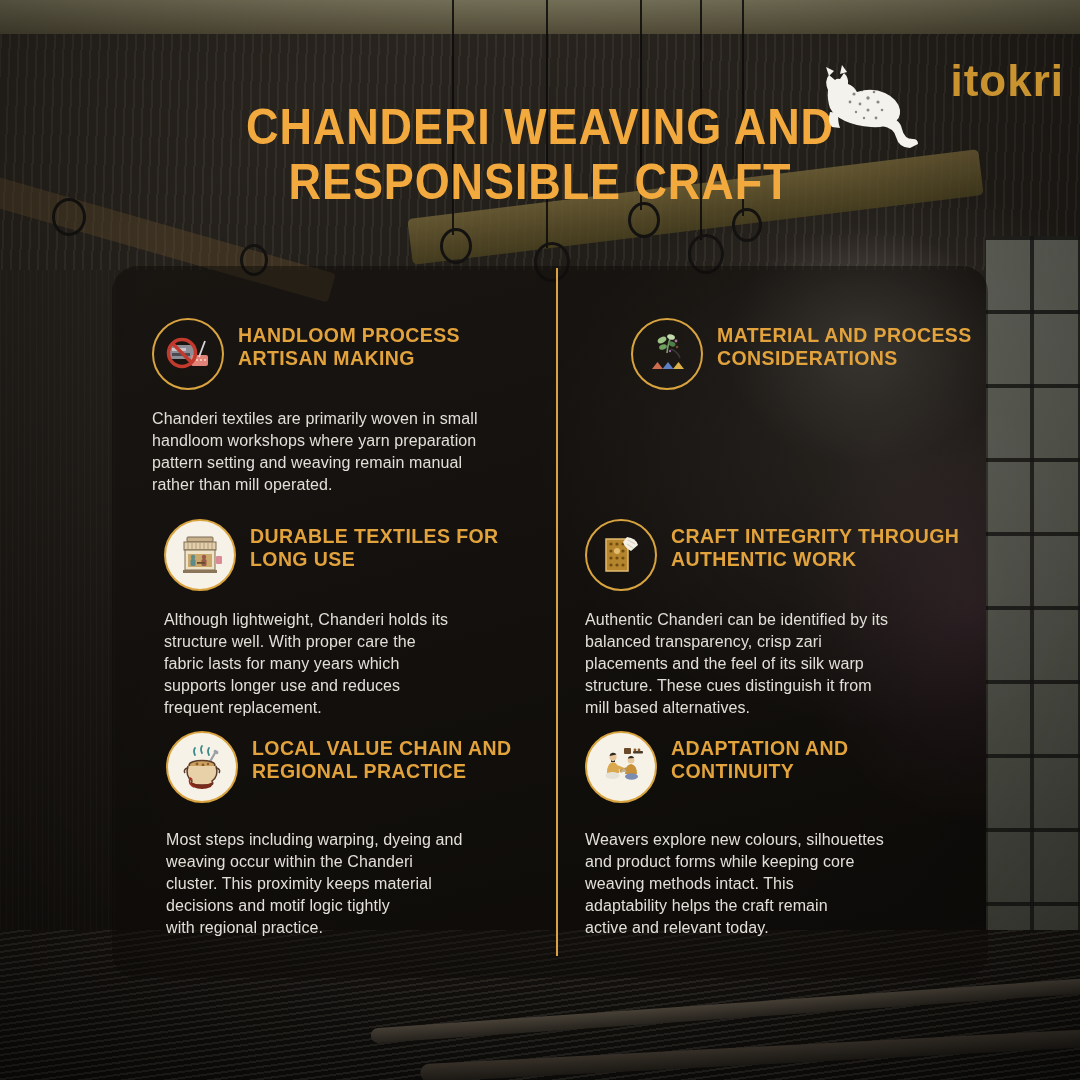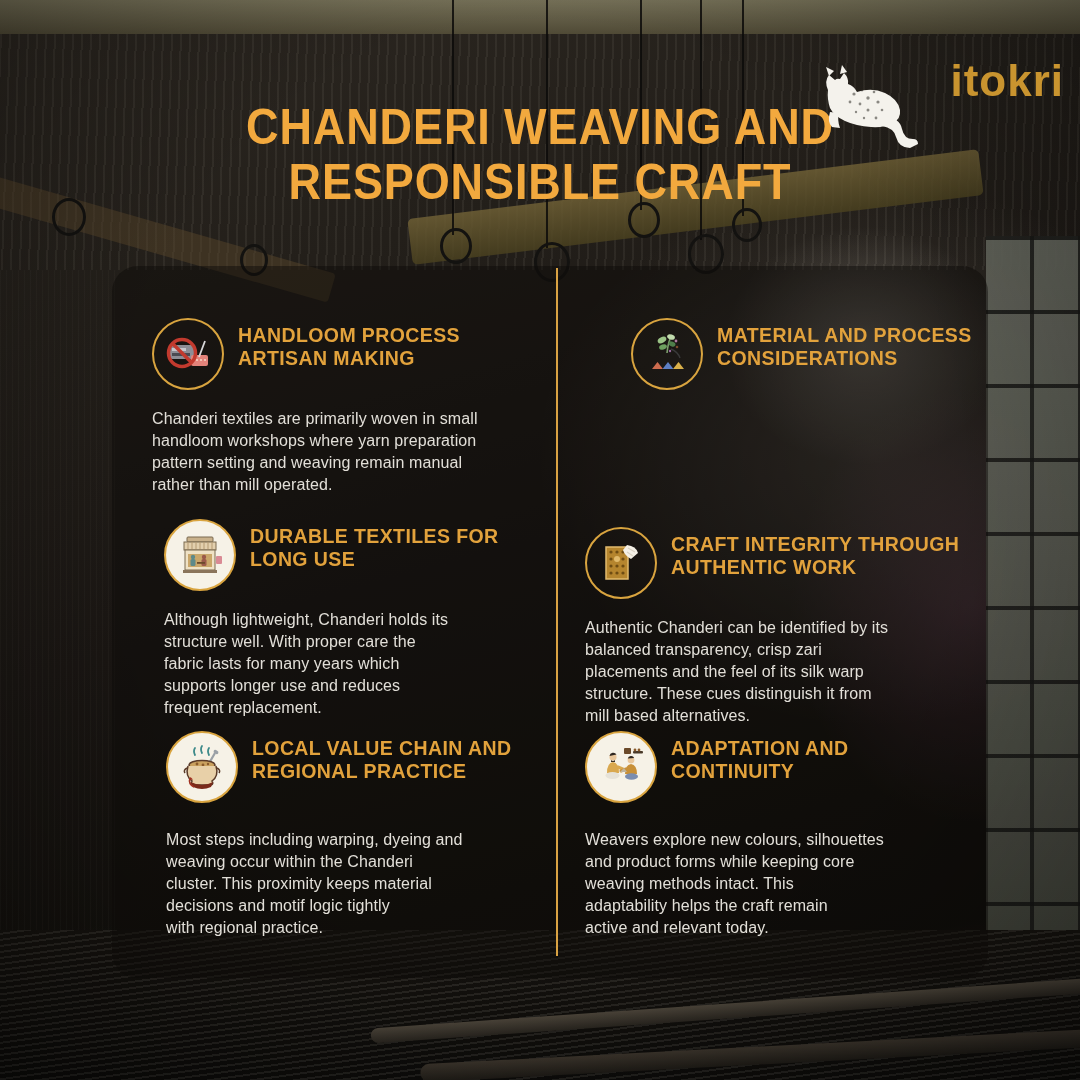--- a/index.html
+++ b/index.html
@@ -43,21 +43,21 @@
   .panel{left:112px;top:266px;width:876px;height:712px;border-radius:26px;background:rgba(12,11,9,0.47);}
   .divider{left:556px;top:268px;width:2px;height:688px;background:#D9A243;}
   
   .title{left:0;right:0;top:100px;text-align:center;color:#F2A93E;font-weight:800;
     font-size:50px;line-height:55px;letter-spacing:1px;transform:scaleX(.9);}
   .logo{right:16px;top:56px;color:#C9942F;font-weight:700;font-size:44px;letter-spacing:1px;}
   .cat{left:810px;top:60px;width:118px;height:92px;}
   
   .card{width:402px;}
   .s1{left:152px;top:318px;} .s2{left:585px;top:318px;margin-left:46px;}
-  .s3{left:152px;top:519px;margin-left:12px;} .s4{left:585px;top:519px;margin-top:8px;}
+  .s3{left:152px;top:519px;margin-left:12px;} .s4{left:585px;top:519px;}
   .s5{left:166px;top:731px;} .s6{left:585px;top:731px;}
   .card-head{display:flex;align-items:flex-start;gap:14px;}
   .icon-circle{flex:0 0 auto;width:72px;height:72px;border:2px solid #D9A43F;border-radius:50%;
     display:flex;align-items:center;justify-content:center;box-sizing:border-box;}
   .icon-white{background:#F6F2E7;}
   .card-title{margin:6px 0 0 0;color:#E2A23C;font-size:19.5px;line-height:23px;font-weight:700;
     letter-spacing:.4px;white-space:pre-line;}
   .card-body{margin:18px 0 0 0;color:#E2DFD8;font-size:16px;line-height:22px;letter-spacing:.1px;
     white-space:pre-line;}
   .s5 .card-body,.s6 .card-body{margin-top:26px;}

